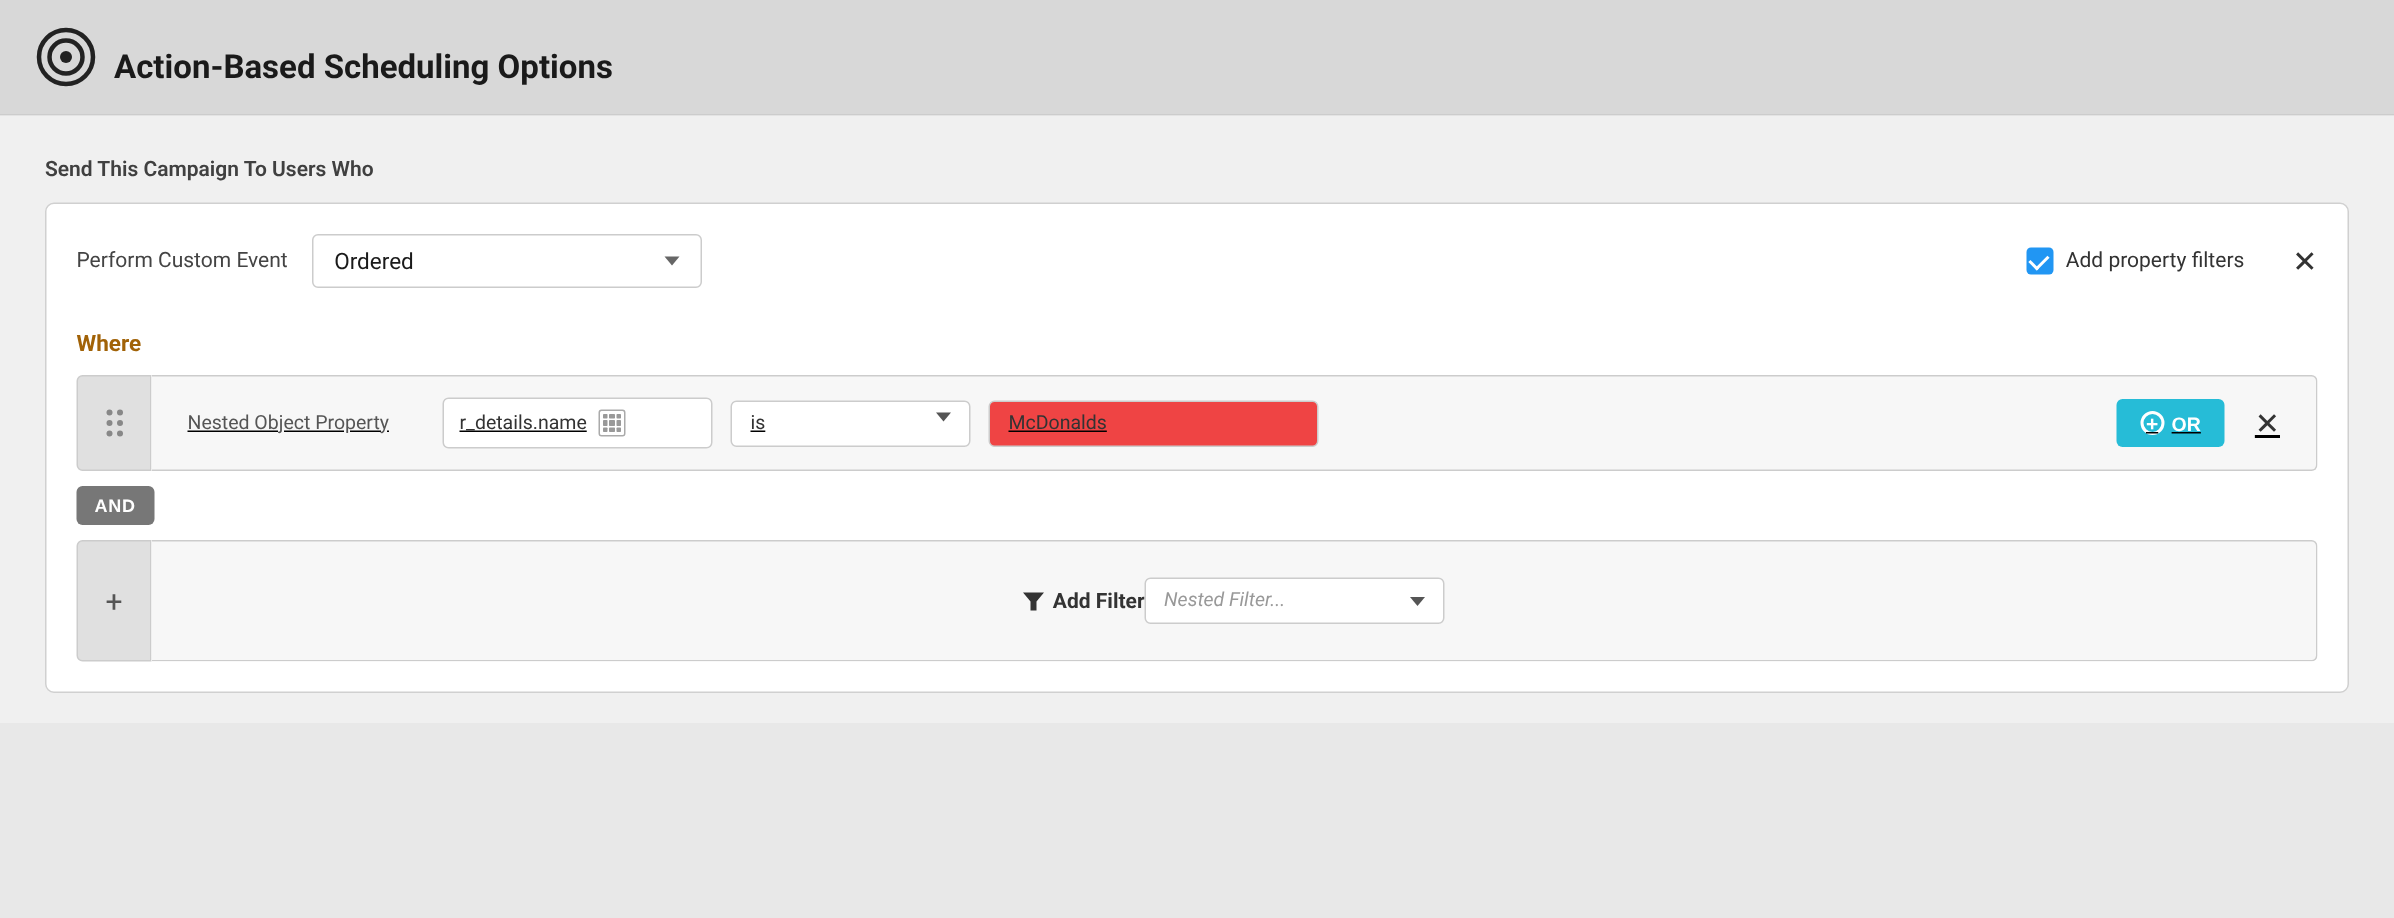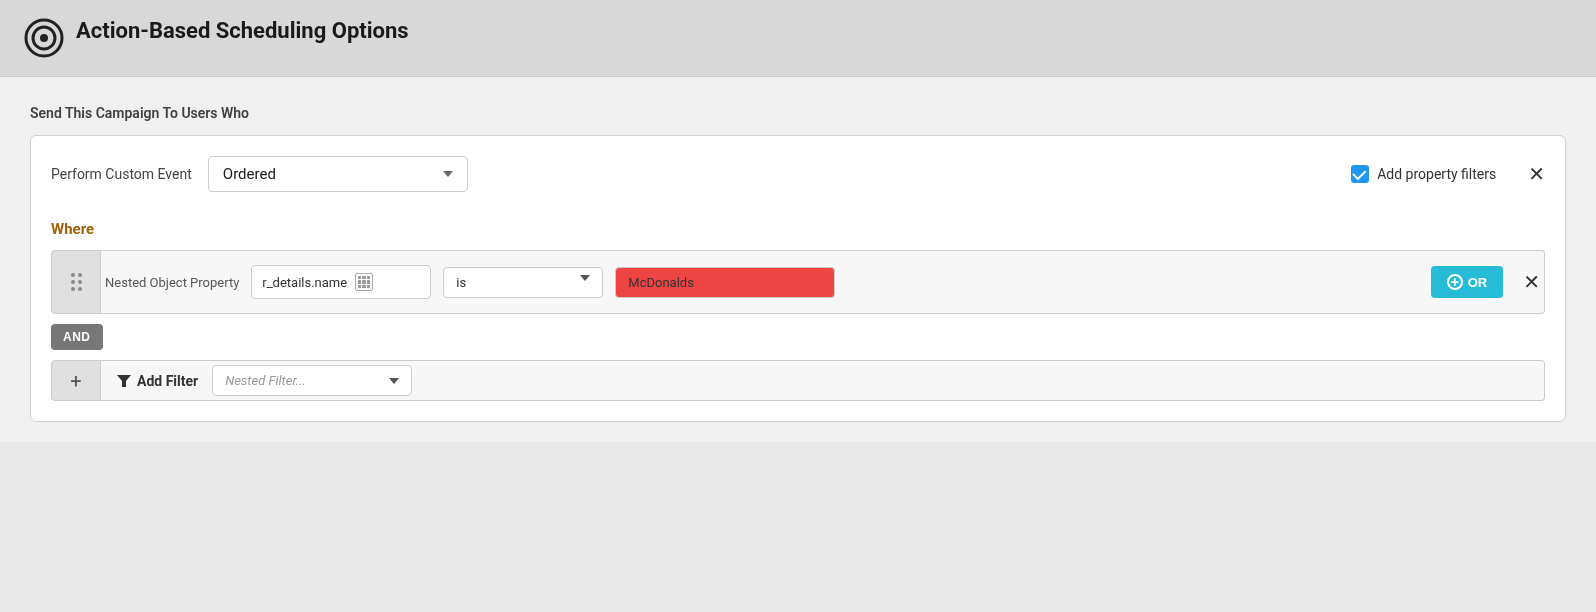--- a/index.html
+++ b/index.html
@@ -7,21 +7,21 @@
       font-family: -apple-system, BlinkMacSystemFont, 'Segoe UI', Roboto, sans-serif;
       background: #e8e8e8;
       width: 1596px;
       min-height: 612px;
     }
 
     .header {
       background: #d8d8d8;
       padding: 18px 24px;
       display: flex;
-      align-items: flex-start;
+      align-items: flex-end;
       gap: 12px;
       border-bottom: 1px solid #ccc;
     }
 
     .header-icon {
       width: 40px;
       height: 40px;
       flex-shrink: 0;
     }
 
@@ -186,41 +186,43 @@
       background: #888;
       border-radius: 50%;
     }
 
     .filter-inner {
       flex: 1;
       background: #f7f7f7;
       border: 1px solid #ccc;
       border-left: none;
       border-radius: 0 4px 4px 0;
-      padding: 14px 4px;
+      padding: 14px 24px;
       display: flex;
       align-items: center;
       gap: 12px;
+      text-decoration: underline;
     }
 
     .filter-type-label {
       font-size: 13px;
       color: #555;
       white-space: nowrap;
     }
 
     .field-input {
       display: flex;
       align-items: center;
       border: 1px solid #ccc;
       border-radius: 4px;
       background: #fff;
       padding: 7px 10px;
       gap: 8px;
       min-width: 180px;
+      margin-left: 24px;
     }
 
     .field-text {
       font-size: 13px;
       color: #333;
     }
 
     .grid-icon {
       width: 18px;
       height: 18px;
@@ -351,24 +353,24 @@
       color: #555;
       cursor: pointer;
     }
 
     .add-filter-inner {
       flex: 1;
       background: #f7f7f7;
       border: 1px solid #ccc;
       border-left: none;
       border-radius: 0 4px 4px 0;
-      padding: 4px 16px;
-      display: flex;
-      align-items: center;
-      gap: 14px;
+      padding: 24px 16px;
+      display: flex;
+      align-items: center;
+      justify-content: center;
     }
 
     .add-filter-label {
       font-size: 14px;
       font-weight: 700;
       color: #333;
       display: flex;
       align-items: center;
       gap: 6px;
     }

